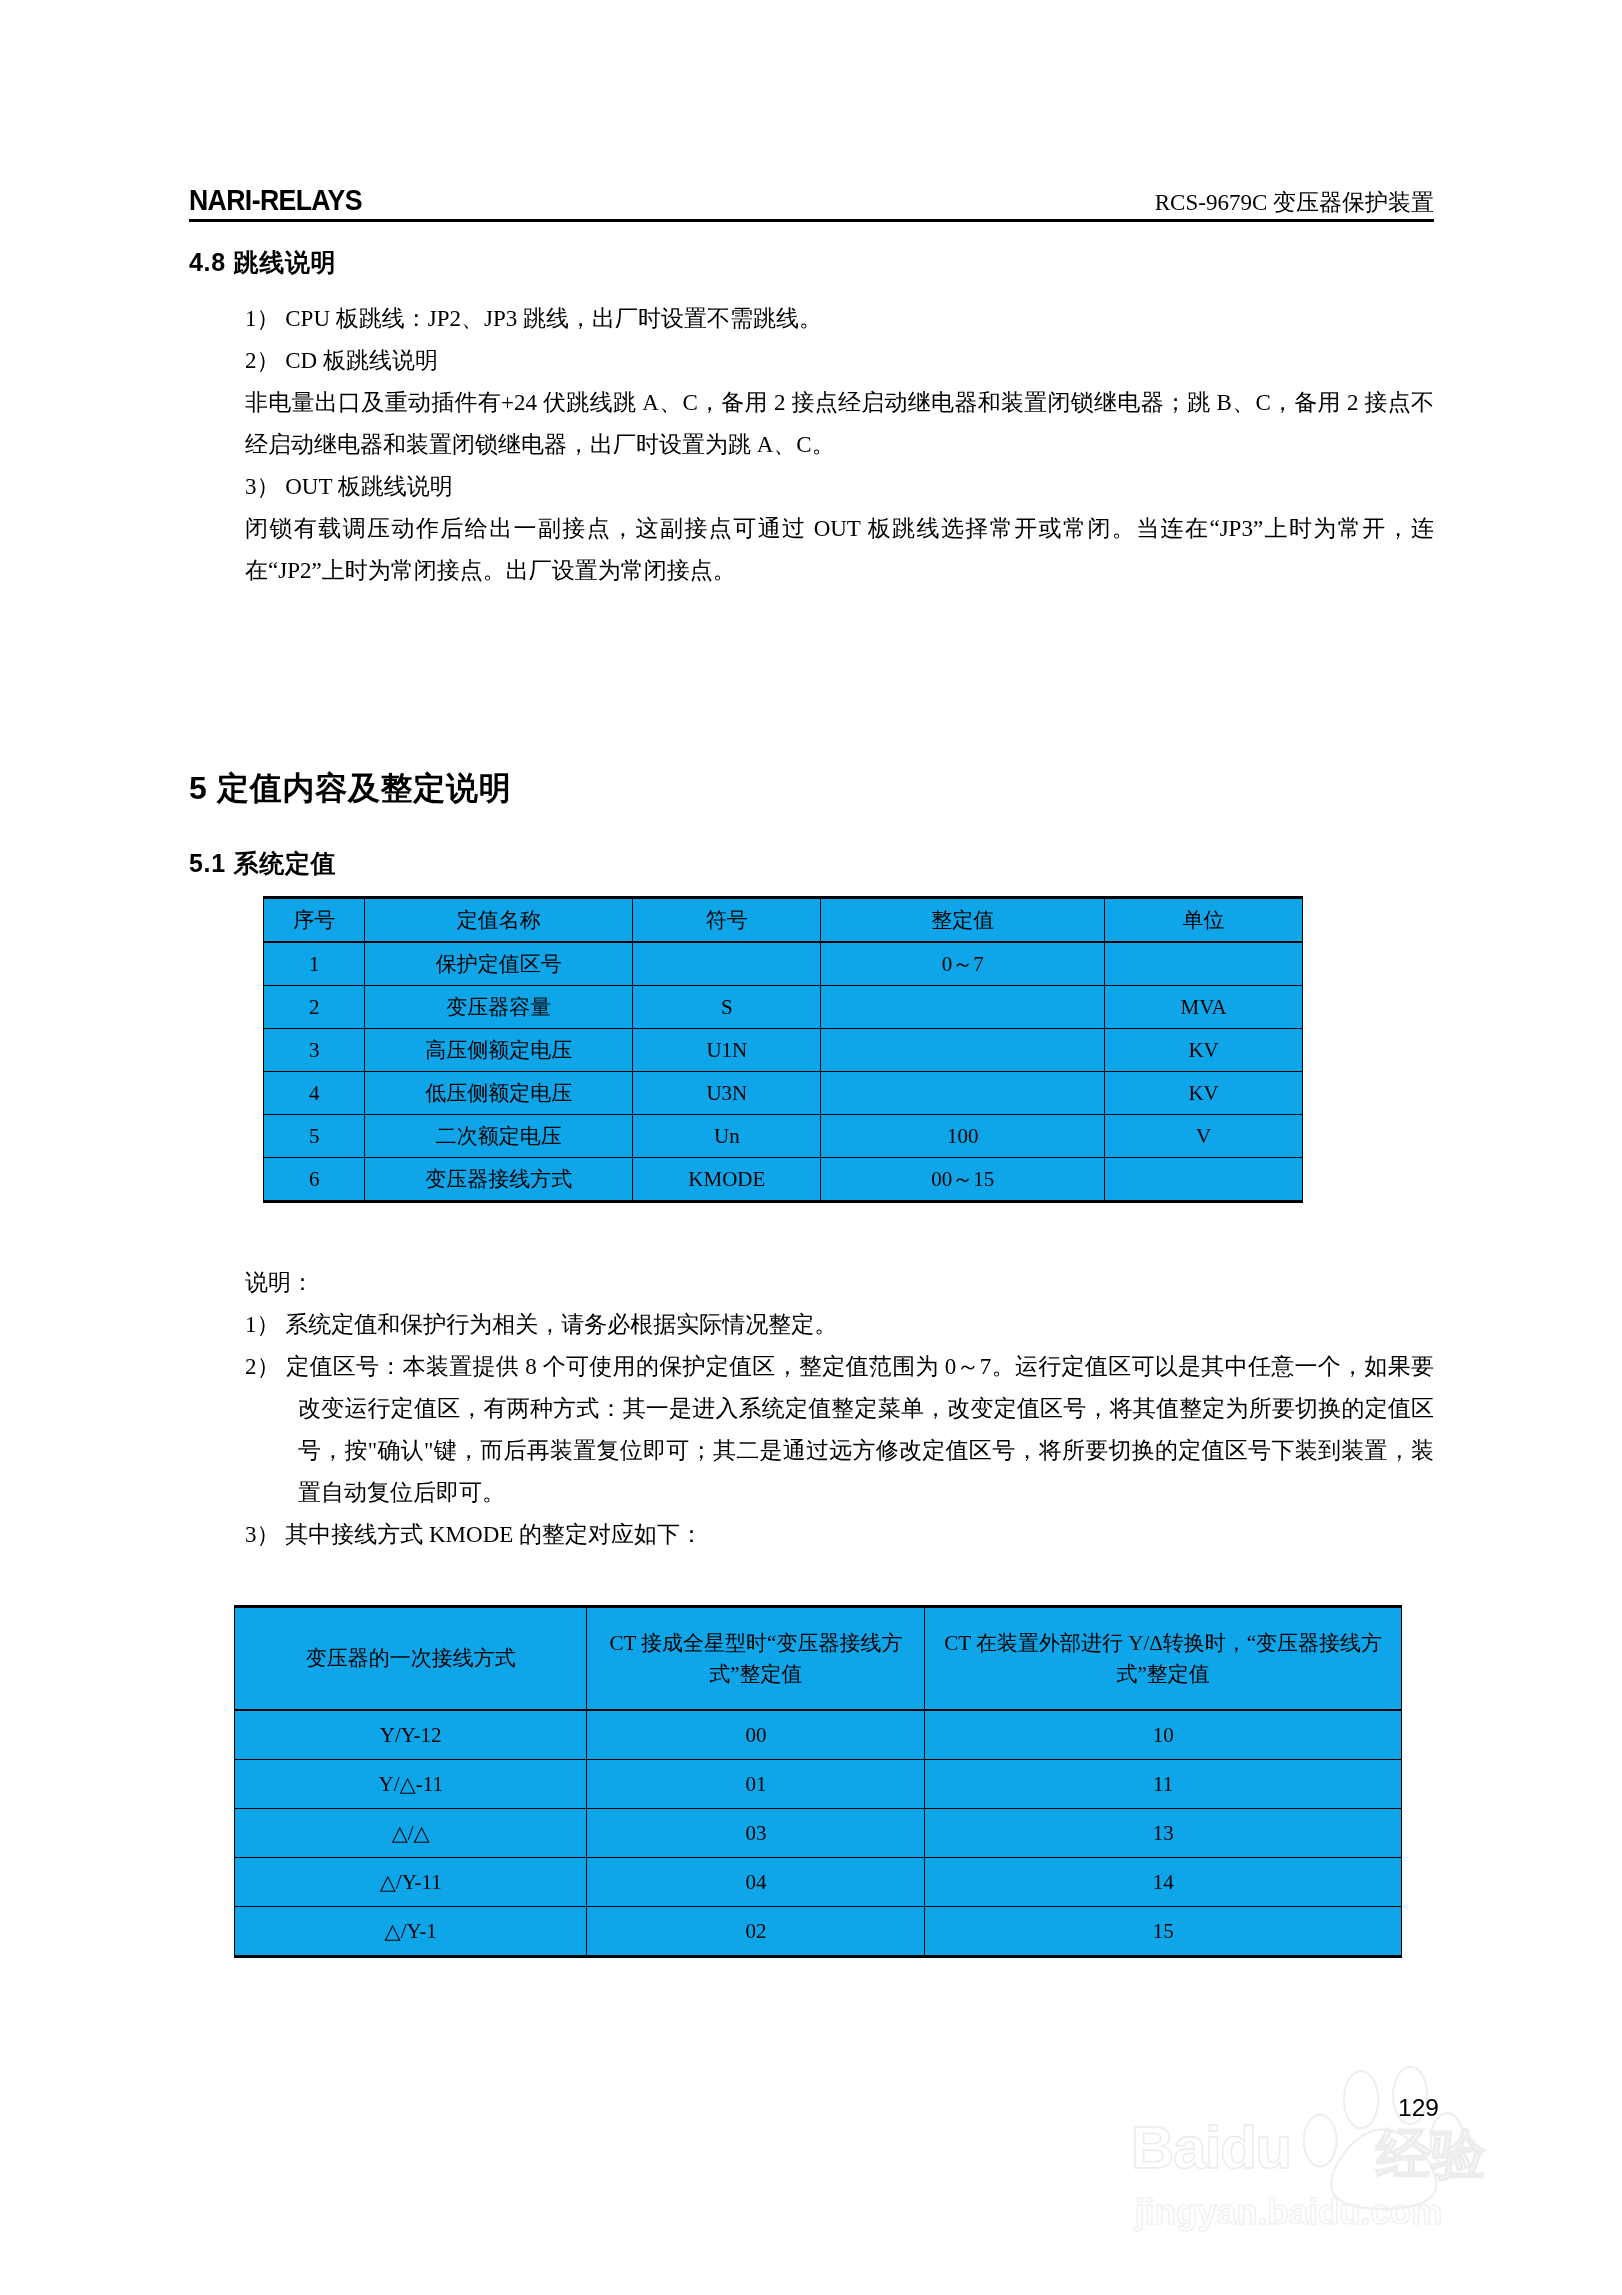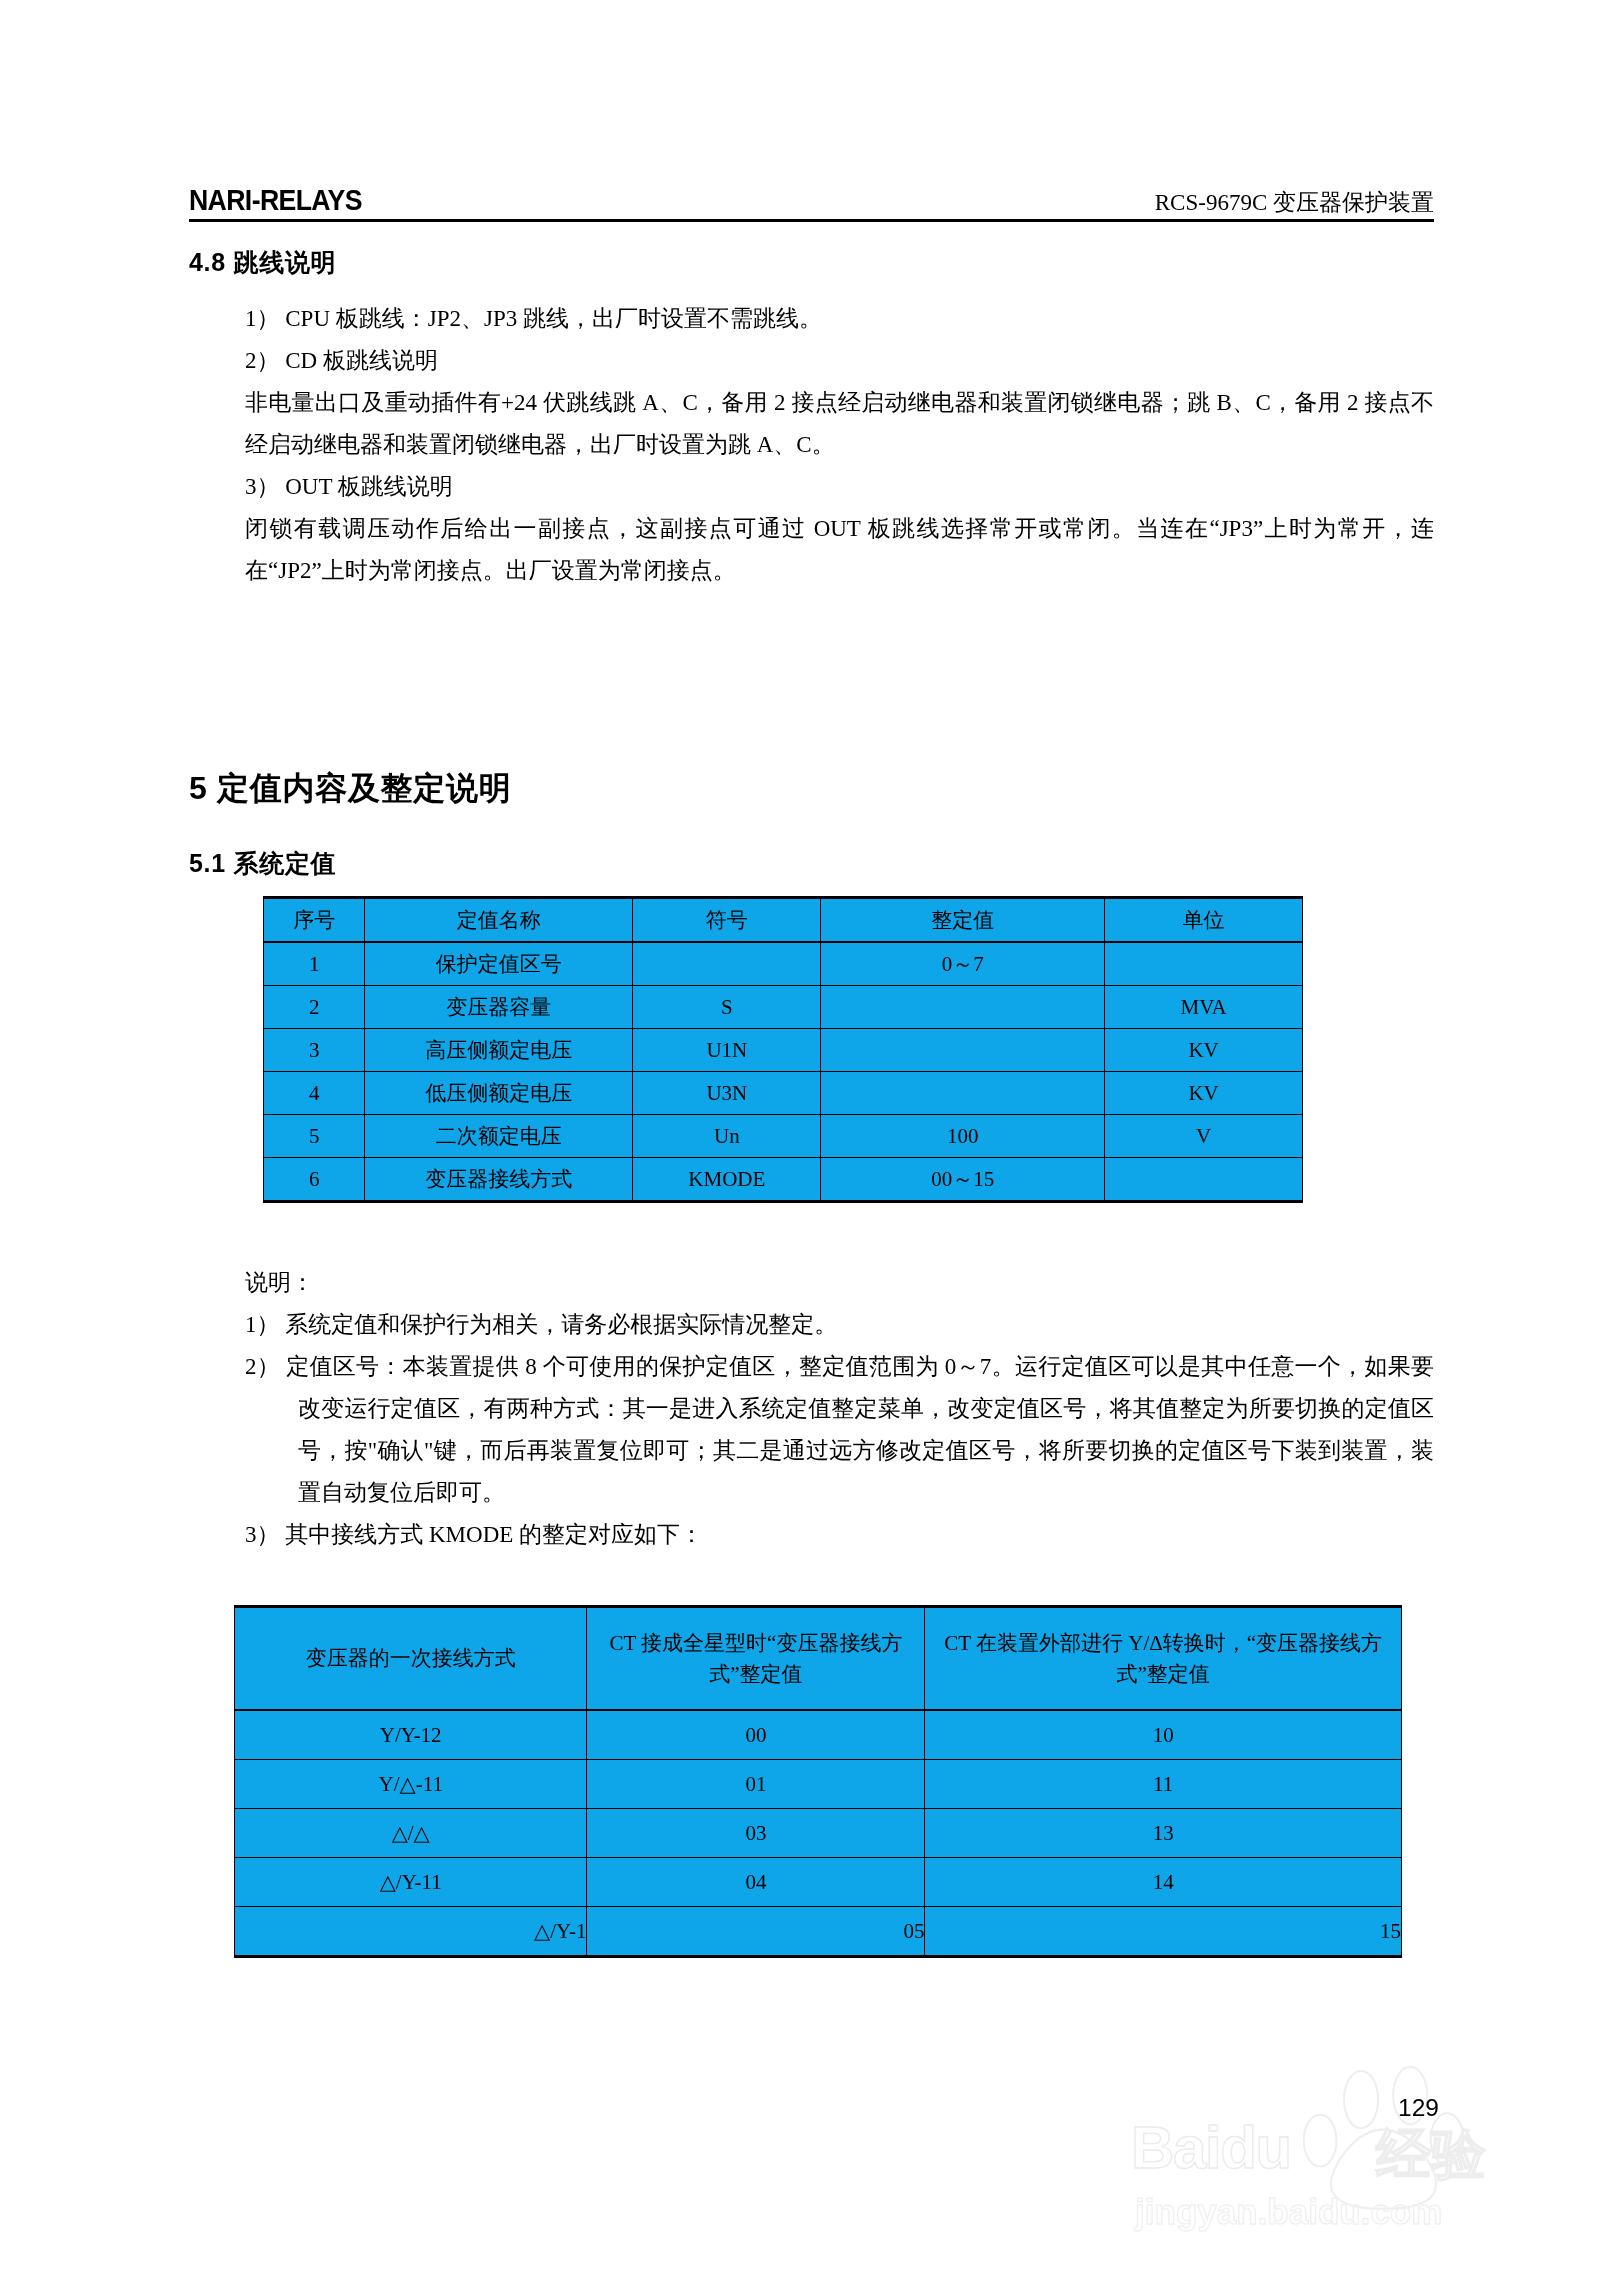--- a/index.html
+++ b/index.html
@@ -117,21 +117,21 @@
   #kmode-table { left: 234px; top: 1605px; width: 1168px; }
   #kmode-table th {
     height: 101px;
     border-top: 3.4px solid #000;
     border-bottom: 2.7px solid #000;
     font-size: 21px;
     line-height: 31px;
     padding: 0 9.5px;
   }
   #kmode-table td { height: 48px; }
-  #kmode-table tr:last-child td { border-bottom: 3.4px solid #000; text-align: right; }
+  #kmode-table tr:last-child td { border-bottom: 3.4px solid #000; }
   #kmode-table .k0 { width: 352px; border-radius: 16px; }
   #kmode-table .k1 { width: 335px; }
   #kmode-table .k2 { width: 481px; }
 
   
   .page-number {
     position: absolute;
     right: 183px;
     top: 2094px;
     font-size: 24.5px;
@@ -291,21 +291,21 @@
         <td>03</td>
         <td>13</td>
       </tr>
       <tr>
         <td>△/Y-11</td>
         <td>04</td>
         <td>14</td>
       </tr>
       <tr>
         <td>△/Y-1</td>
-        <td>05</td>
+        <td>02</td>
         <td>15</td>
       </tr>
     </tbody>
   </table>
 
   <div class="watermark">
     <svg class="wm-paw" width="198" height="147" viewBox="0 0 290 215">
       <ellipse cx="88" cy="52" rx="25" ry="42" fill="none" stroke="#ededed" stroke-width="3"></ellipse>
       <ellipse cx="160" cy="46" rx="25" ry="42" fill="none" stroke="#ededed" stroke-width="3"></ellipse>
       <ellipse cx="28" cy="112" rx="24" ry="38" fill="none" stroke="#ededed" stroke-width="3"></ellipse>

